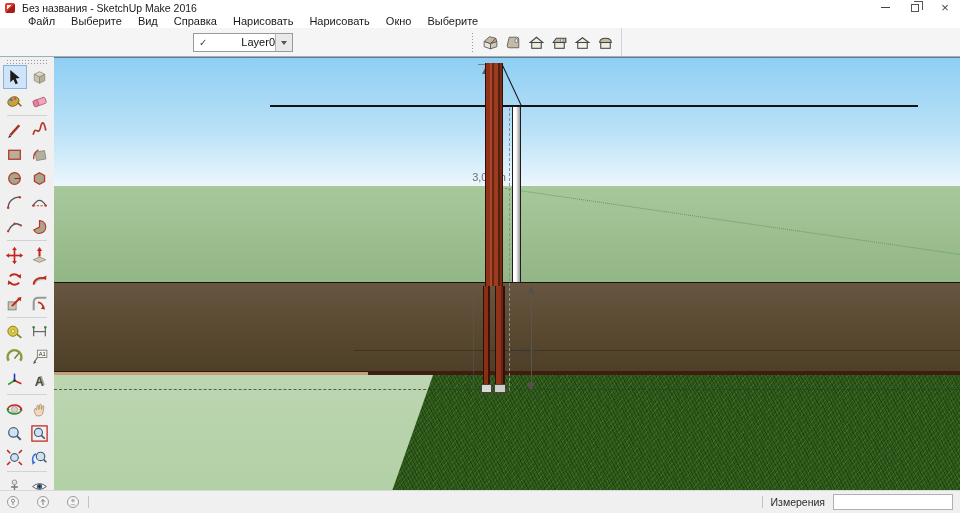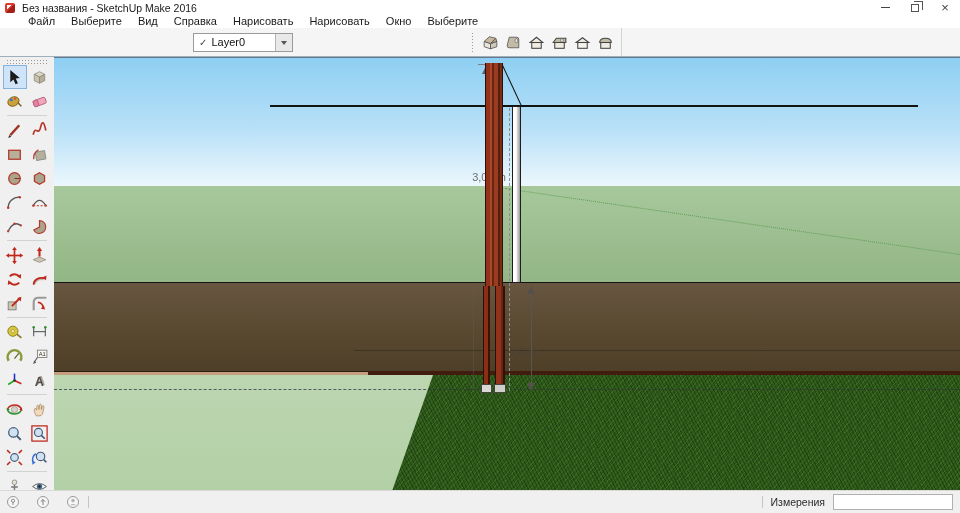--- a/index.html
+++ b/index.html
@@ -24,21 +24,21 @@
   .glyph-close { font-size:13px; color:#444; line-height:10px; }
   
   #menubar { position:absolute; left:0; top:15px; width:960px; height:13px; background:#fff; display:flex; align-items:center; padding-left:20px; }
   .menu-item { padding:0 8px; font-size:11px; color:#1a1a1a; line-height:13px; }
   
   #toolbar { position:absolute; left:0; top:28px; width:960px; height:29px; background:#f5f5f5; border-bottom:1px solid #9fb0bd; display:flex; align-items:center; }
   .grip { width:4px; height:20px; margin:0 4px;
     background-image:radial-gradient(circle, #9a9a9a 0.8px, transparent 1px); background-size:3px 3px; }
   #layer-combo { margin-left:193px; width:100px; height:19px; background:#fff; border:1px solid #9a9a9a; display:flex; align-items:center; position:relative; }
   #layer-check { color:#444; font-size:10px; margin:0 4px 0 5px; }
-  #layer-value { font-size:11px; color:#111; flex:1; }
+  #layer-value { font-size:11px; color:#111; flex:1;text-align:right; }
   #layer-arrow-btn { width:17px; height:17px; background:#e9e9e9; border-left:1px solid #b5b5b5; display:flex; align-items:center; justify-content:center; }
   #layer-arrow-btn::after { content:""; width:0; height:0; border:3.5px solid transparent; border-top:4.5px solid #555; margin-top:4px; }
   #views-group { display:flex; align-items:center; height:100%; border-right:1px solid #d4d4d4; padding-right:4px; }
   .tb-btn { width:23px; height:23px; display:flex; align-items:center; justify-content:center; }
   .tb-btn svg { width:19px; height:19px; }
   #views-grip { margin-left:178px; }
   
   #tool-palette { position:absolute; left:0; top:57px; width:54px; height:433px; background:#f0f0f0; overflow:hidden; }
   #palette-grip { height:5px; margin:2px 6px 1px 6px;
     background-image:radial-gradient(circle,#9a9a9a 0.8px, transparent 1px); background-size:3px 3px; }

